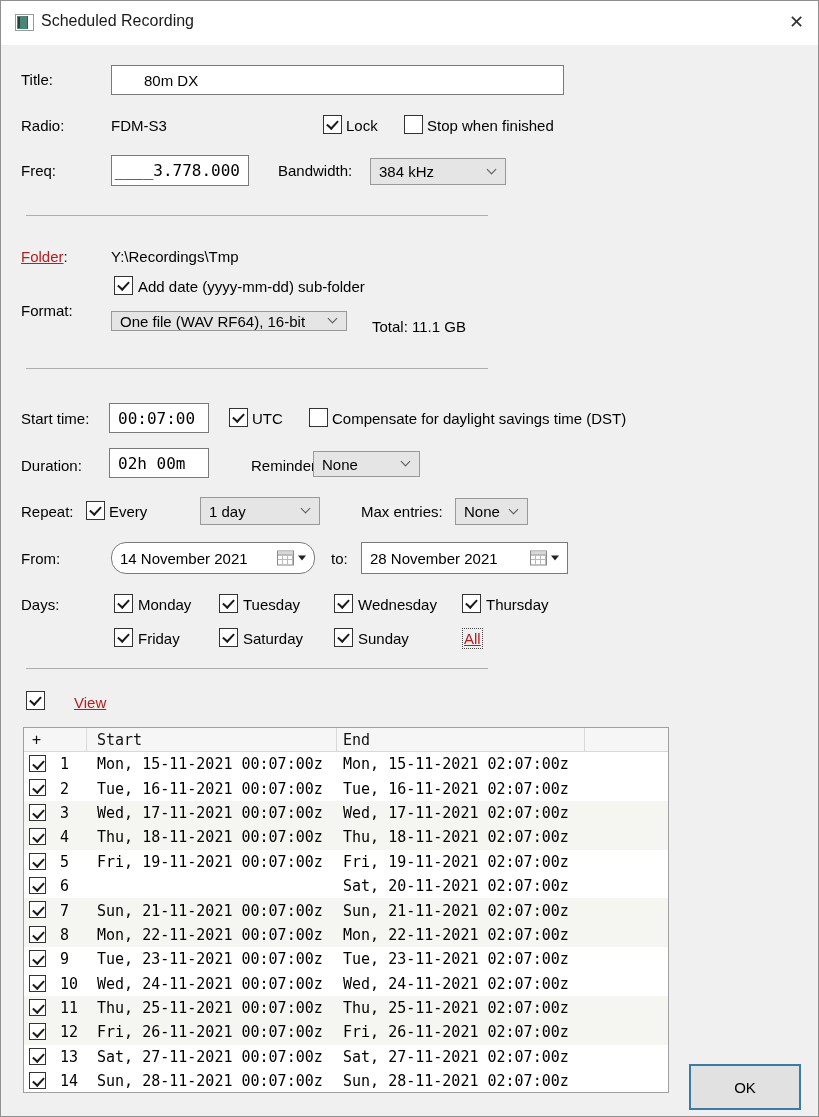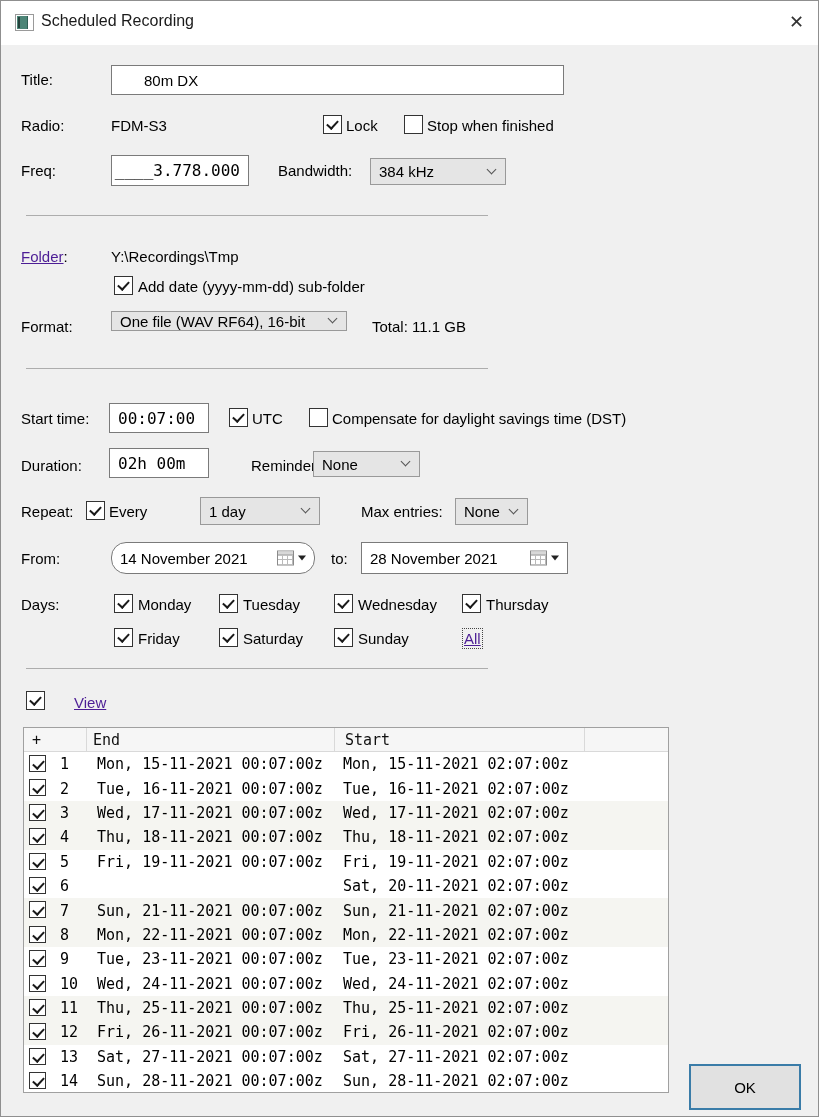--- a/index.html
+++ b/index.html
@@ -34,21 +34,21 @@
   .combo { position:absolute; background:#e5e5e5; border:1px solid #999; font-size:15px; color:#000;
            display:flex; align-items:center; padding:0 24px 0 8px; white-space:nowrap; }
   .combo .chev { position:absolute; right:10px; top:50%; width:7px; height:7px; margin-top:-6px;
                  border-right:1.4px solid #555; border-bottom:1.4px solid #555; transform:rotate(45deg); }
 
   .cb { position:absolute; width:19px; height:19px; background:#fff; border:1px solid #333; }
   .cb.small { width:17px; height:17px; }
   .cb.checked::after { content:""; position:absolute; left:3px; top:4px; width:9px; height:5px;
                        border-left:2px solid #1a1a1a; border-bottom:2px solid #1a1a1a; transform:rotate(-47deg); }
 
-  .link { color:#4c1d95; text-decoration:underline; cursor:pointer; }
+  .link { color:#b91c1c; text-decoration:underline; cursor:pointer; }
   .sep { position:absolute; height:1px; background:#adadad; }
 
   .datebox { position:absolute; background:#fff; border:1px solid #7a7a7a; font-size:15px; color:#000;
              display:flex; align-items:center; padding:0 8px; }
   .cal-wrap { position:absolute; right:8px; top:50%; transform:translateY(-50%); display:flex; align-items:center; gap:4px; }
   .cal-icon { width:17px; height:15px; border:1px solid #8a8a8a; background:#fff; position:relative; }
   .cal-icon::before { content:""; position:absolute; left:0; top:0; right:0; height:3px; background:#d8d8d8; border-bottom:1px solid #9a9a9a; }
   .cal-icon::after { content:""; position:absolute; left:0; top:4px; right:0; bottom:0;
       background:
         repeating-linear-gradient(to right, transparent 0 4px, #b9b9b9 4px 5px),
@@ -114,21 +114,21 @@
   </div>
 
   <div class="sep" style="left:25px; top:214px; width:462px;"></div>
 
   <div class="lbl" style="left:20px; top:247px;"><span class="link">Folder</span><span>:</span></div>
   <div class="val" style="left:110px; top:247px;">Y:\Recordings\Tmp</div>
 
   <div class="cb checked" style="left:113px; top:275px;"></div>
   <div class="lbl" style="left:137px; top:277px;">Add date (yyyy-mm-dd) sub-folder</div>
 
-  <div class="lbl" style="left:20px; top:317px;">Format:</div>
+  <div class="lbl" style="left:20px; top:301px;">Format:</div>
   <div class="combo" style="left:110px; top:310px; width:236px; height:20px;align-items:flex-end;">
     <span>One file (WAV RF64), 16-bit</span>
     <span class="chev"></span>
   </div>
   <div class="val" style="left:371px; top:317px;">Total: 11.1 GB</div>
 
   <div class="sep" style="left:25px; top:367px; width:462px;"></div>
 
   <div class="lbl" style="left:20px; top:409px;">Start time:</div>
   <div class="tbox mono" style="left:108px; top:402px; width:100px; height:30px;">00:07:00</div>
@@ -194,22 +194,22 @@
   <div class="lbl focus-dotted link" style="left:463px; top:629px;">All</div>
 
   <div class="sep" style="left:25px; top:667px; width:462px;"></div>
 
   <div class="cb checked" style="left:25px; top:690px;"></div>
   <div class="lbl link" style="left:73px; top:693px;">View</div>
 
   <div class="sched-table">
     <div class="thead">
       <div class="th c1">+</div>
+      <div class="th c2">Start</div>
       <div class="th c3">End</div>
-      <div class="th c2">Start</div>
       <div class="th c4"></div>
     </div>
     <div class="tbody" id="table-body">
     <div class="trow">
       <span class="cb small checked"></span>
       <span class="row-num">1</span>
       <span class="row-start">Mon, 15-11-2021 00:07:00z</span>
       <span class="row-end">Mon, 15-11-2021 02:07:00z</span>
     </div>
 

